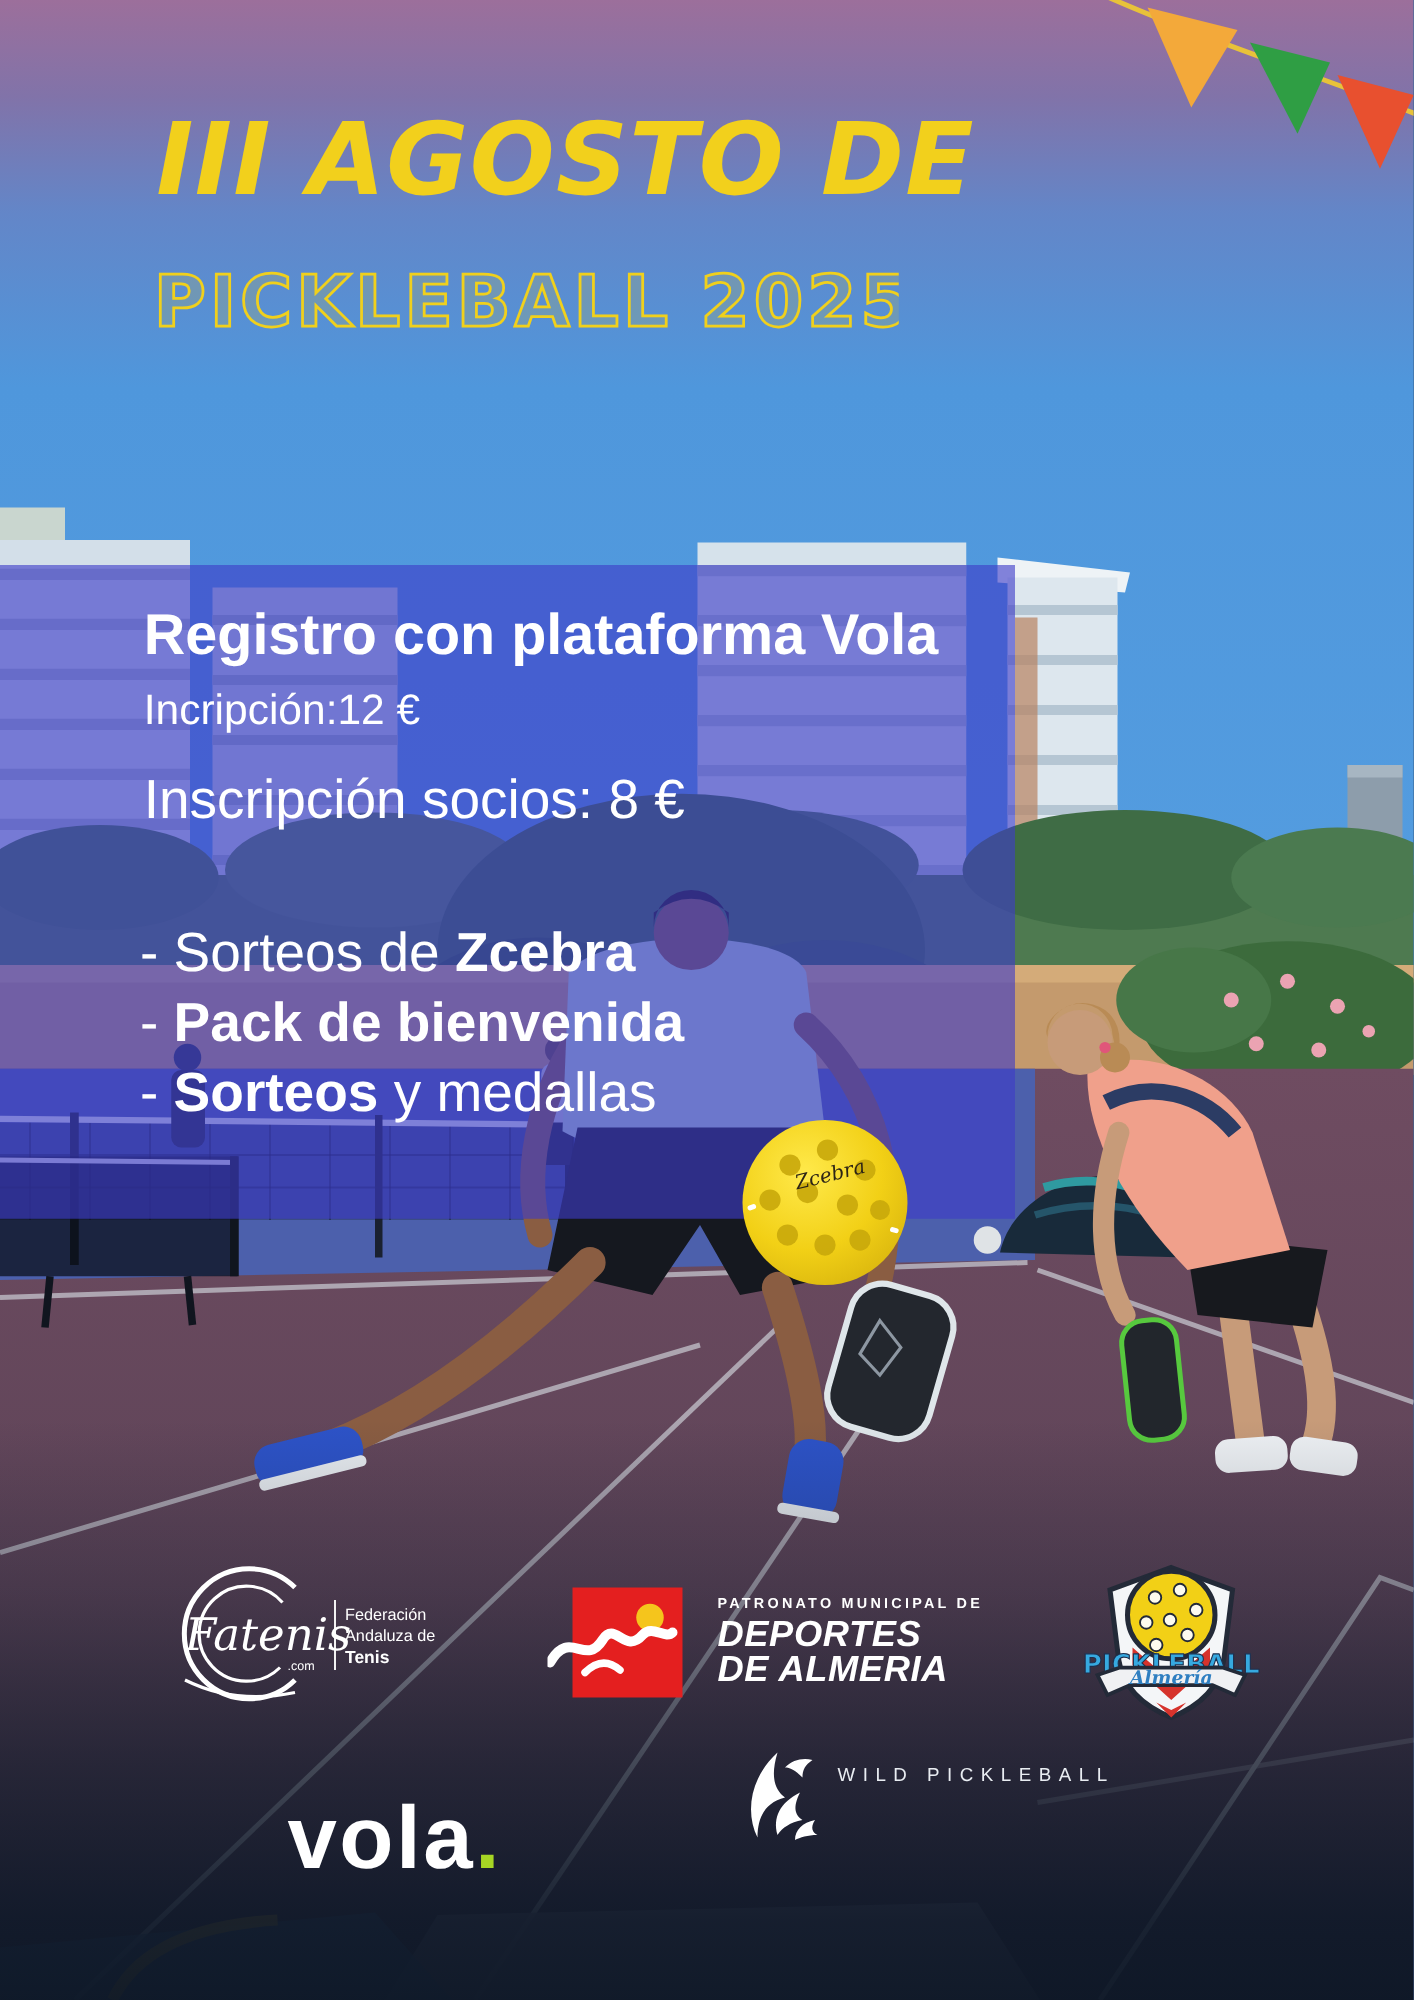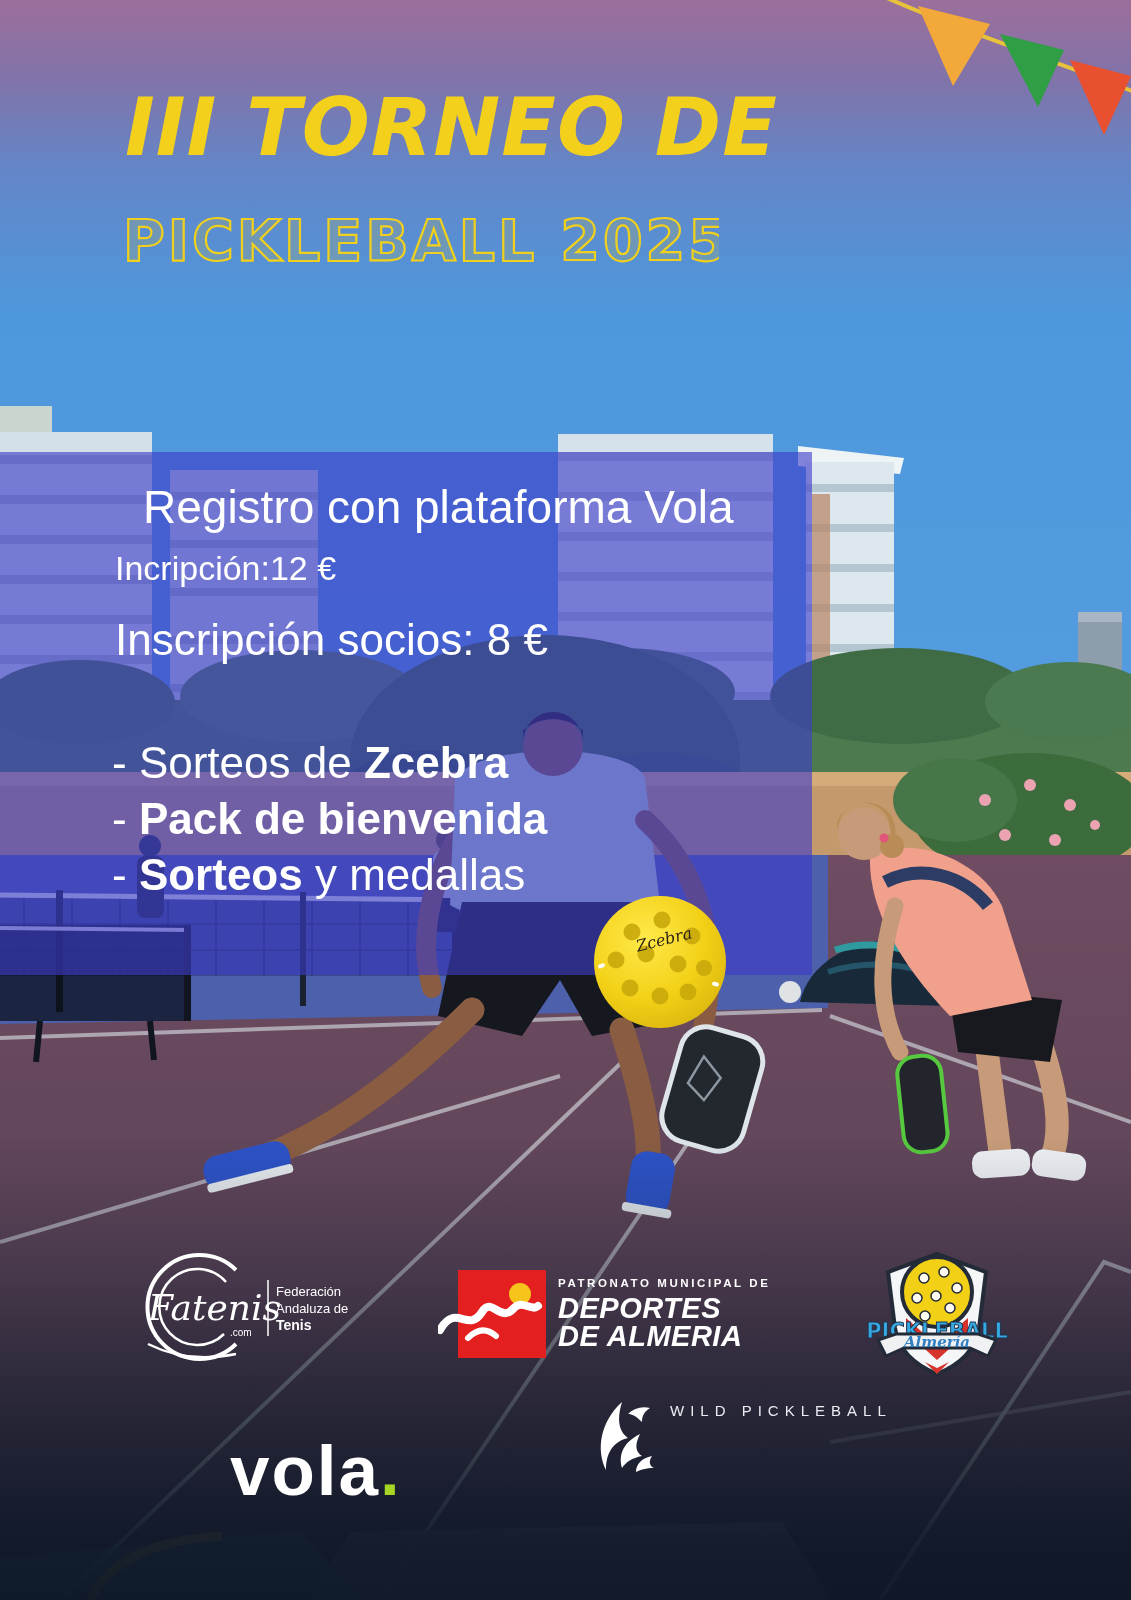--- a/index.html
+++ b/index.html
@@ -31,45 +31,45 @@
   .subtitle-svg{display:block;margin-top:38px;margin-left:-6px;}
   .subtitle-svg text{
     font-family:"DejaVu Sans",sans-serif;font-weight:bold;font-size:57px;letter-spacing:3px;
     fill:rgba(242,208,25,0.15);stroke:#F0D01C;stroke-width:2.2px;
   }
   
   .info-box{
     position:absolute;left:0;top:452px;width:812px;height:523px;z-index:2;
     background:rgba(62,60,200,0.62);color:#fff;
   }
-  .ib-heading{position:absolute;left:115px;top:28px;font-size:46px;font-weight:normal;white-space:nowrap;margin-left:28px;}
+  .ib-heading{position:absolute;left:115px;top:28px;font-size:46px;font-weight:bold;white-space:nowrap;}
   .ib-price1{position:absolute;left:115px;top:97px;font-size:34px;font-weight:400;white-space:nowrap;}
   .ib-price2{position:absolute;left:115px;top:163px;font-size:44px;font-weight:400;white-space:nowrap;}
   .ib-bullets{position:absolute;left:112px;top:283px;font-size:44px;line-height:56px;}
   .ib-bullets .b{font-weight:bold;}
   .ib-bullets span{white-space:pre;}
   
   .ball{position:absolute;left:592px;top:894px;z-index:3;}
   
   .logo{position:absolute;z-index:3;color:#fff;}
   .fatenis{left:118px;top:1248px;}
   .patronato{left:438px;top:1268px;display:flex;align-items:center;}
-  .pat-text{margin-left:2px;line-height:1;}
+  .pat-text{margin-left:18px;line-height:1;}
   .pat-l1{font-size:11.5px;letter-spacing:2.6px;font-weight:bold;white-space:nowrap;margin-bottom:5px;}
   .pat-l2,.pat-l3{font-family:"Liberation Sans",sans-serif;font-weight:bold;font-style:italic;
     font-size:29px;line-height:28px;white-space:nowrap;letter-spacing:0.5px;}
   .crest{left:862px;top:1240px;}
   .vola{left:230px;top:1435px;font-family:Liberation Sans, sans-serif;font-weight:bold;
     font-size:71px;letter-spacing:2px;line-height:1;}
   .vola .dot{color:#A6D524;}
   .zcebra{left:592px;top:1398px;display:flex;align-items:flex-start;}
   .zc-text-wrap{margin-left:12px;text-align:right;}
   .zc-name{font-family:"DejaVu Sans",sans-serif;font-weight:bold;font-size:58px;line-height:1;letter-spacing:0px;}
   .zc-reg{font-size:15px;vertical-align:top;line-height:1;}
-  .zc-tag{font-size:15px;letter-spacing:6px;color:#E9EDF2;margin-top:4px;white-space:nowrap;}
+  .zc-tag{font-size:15px;letter-spacing:6px;color:#E9EDF2;margin-top:14px;white-space:nowrap;}
 </style>
 </head>
 <body>
 
 <div class="poster">
 
   <svg class="bg-svg" width="1131" height="1600" viewBox="0 0 1131 1600">
     <defs>
       <linearGradient id="skyG" x1="0" y1="0" x2="0" y2="775" gradientUnits="userSpaceOnUse">
         <stop offset="0" stop-color="#9C6F9B"></stop>
@@ -282,21 +282,21 @@
       <path d="M878,-6 C958,30 1058,62 1140,94" stroke="#e8c23a" stroke-width="4" fill="none"></path>
       <polygon points="918,6 990,24 953,86" fill="#F3A93A"></polygon>
       <polygon points="1000,34 1064,50 1038,107" fill="#2F9E44"></polygon>
       <polygon points="1070,60 1131,76 1104,135" fill="#E8502F"></polygon>
     </g>
   </svg>
 
   <div class="overlay-bottom"></div>
 
   <div class="title-block">
-    <div class="title-line1">III TORNEO DE</div>
+    <div class="title-line1">III AGOSTO DE</div>
     <svg class="subtitle-svg" width="600" height="74">
       <text x="4" y="55">PICKLEBALL 2025</text>
     </svg>
   </div>
 
   <div class="info-box">
     <div class="ib-heading">Registro con plataforma Vola</div>
     <div class="ib-price1">Incripción:12 €</div>
     <div class="ib-price2">Inscripción socios: 8 €</div>
     <div class="ib-bullets">

